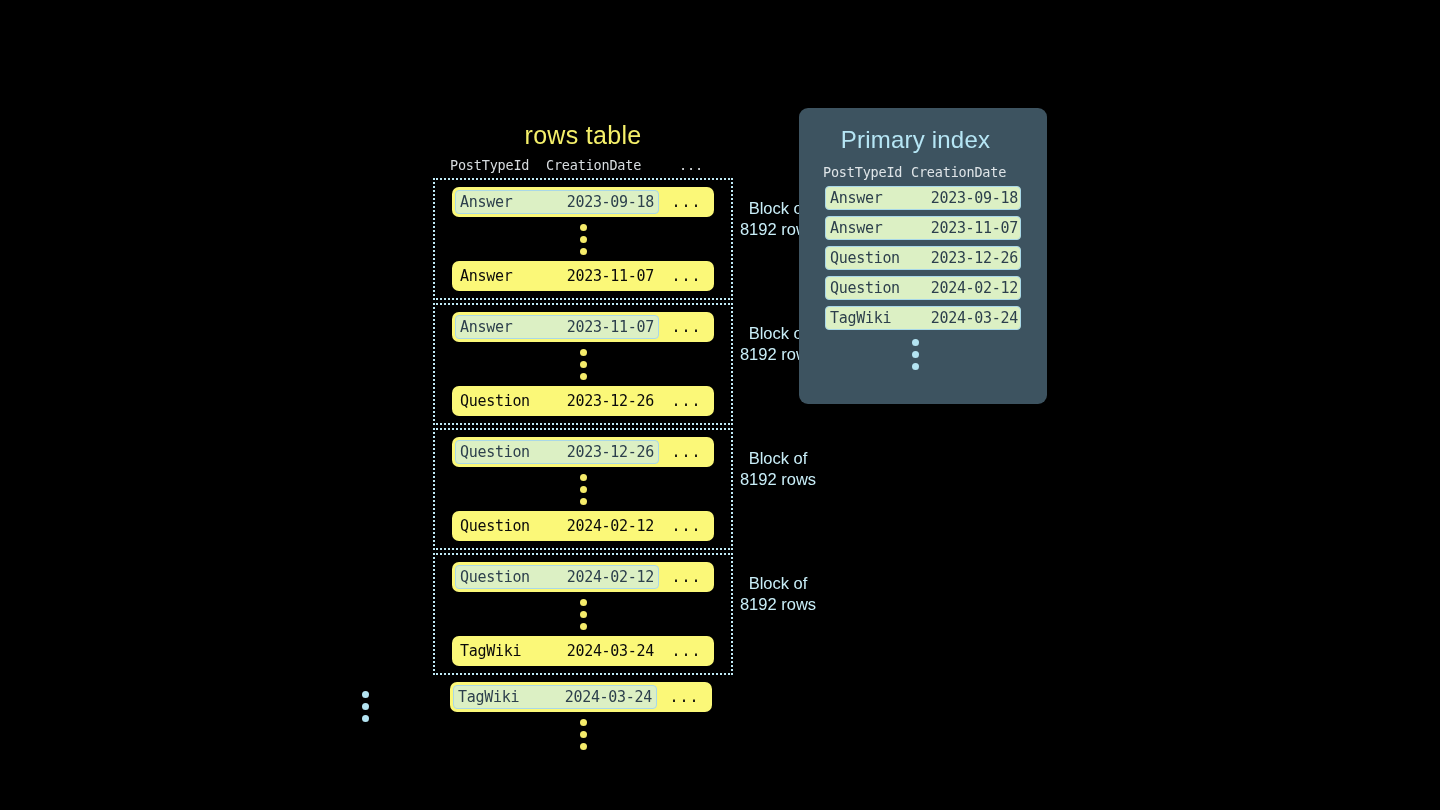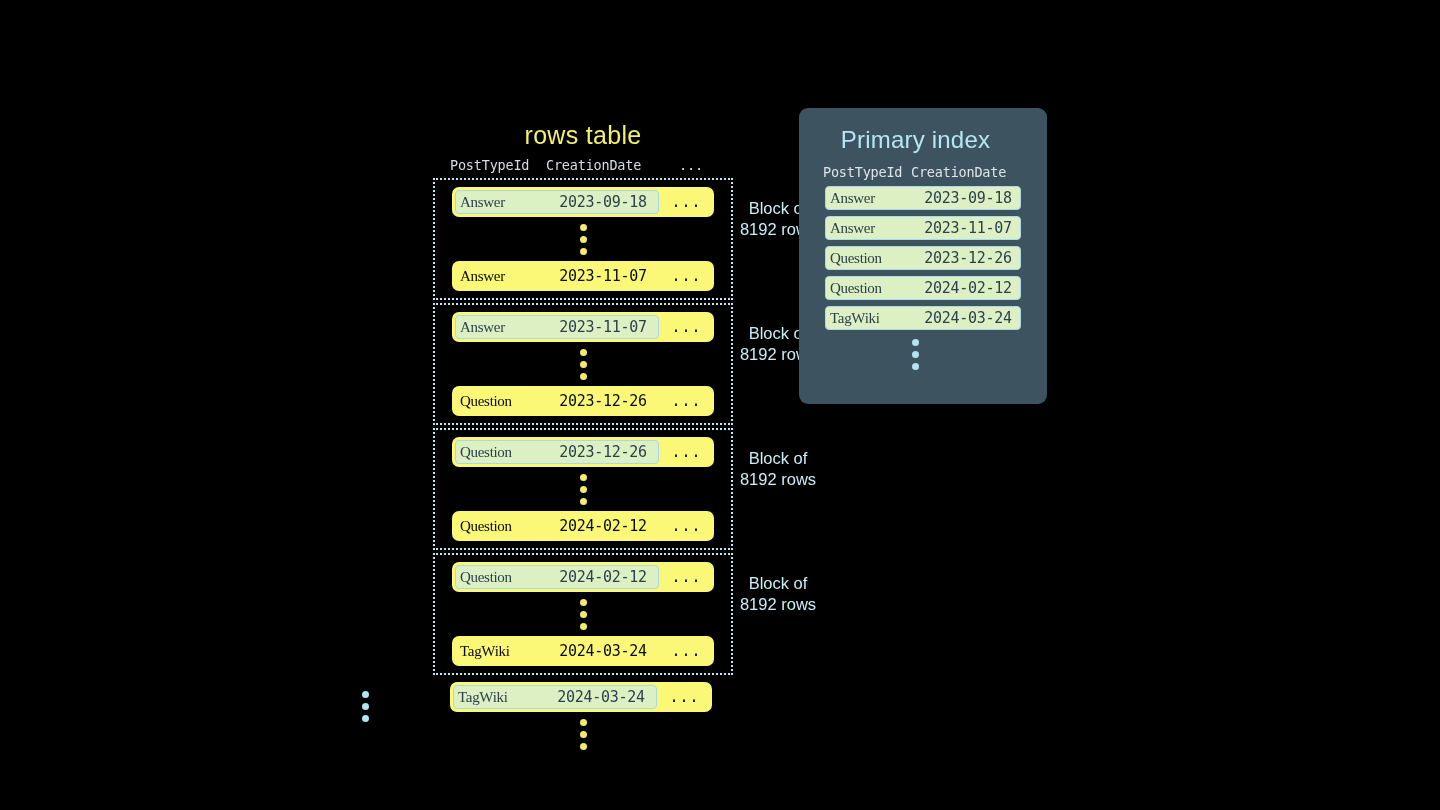--- a/index.html
+++ b/index.html
@@ -77,22 +77,22 @@
   }
   .row.hl .cells {
     background: #dcf0c4;
     border: 1px solid #a9d8e8;
     color: #2c3f4c;
   }
   .row:not(.hl) .cells {
     color: #0a0a0a;
     border: 1px solid transparent;
   }
-  .cell-type { width: 92px; flex: 0 0 92px; font-family: Liberation Serif, serif; }
-  .cell-date { width: 102px; flex: 0 0 102px; text-align: center; }
+  .cell-type { width: 92px; flex: 0 0 92px; }
+  .cell-date { width: 102px; flex: 0 0 102px; text-align: right; }
   .row .dots-cell {
     flex: 1 1 auto;
     text-align: center;
     color: #0a0a0a;
     font-size: 15px;
     letter-spacing: 1px;
   }
   .row.hl .dots-cell { color: #0a0a0a; }
 
   .vdots {

